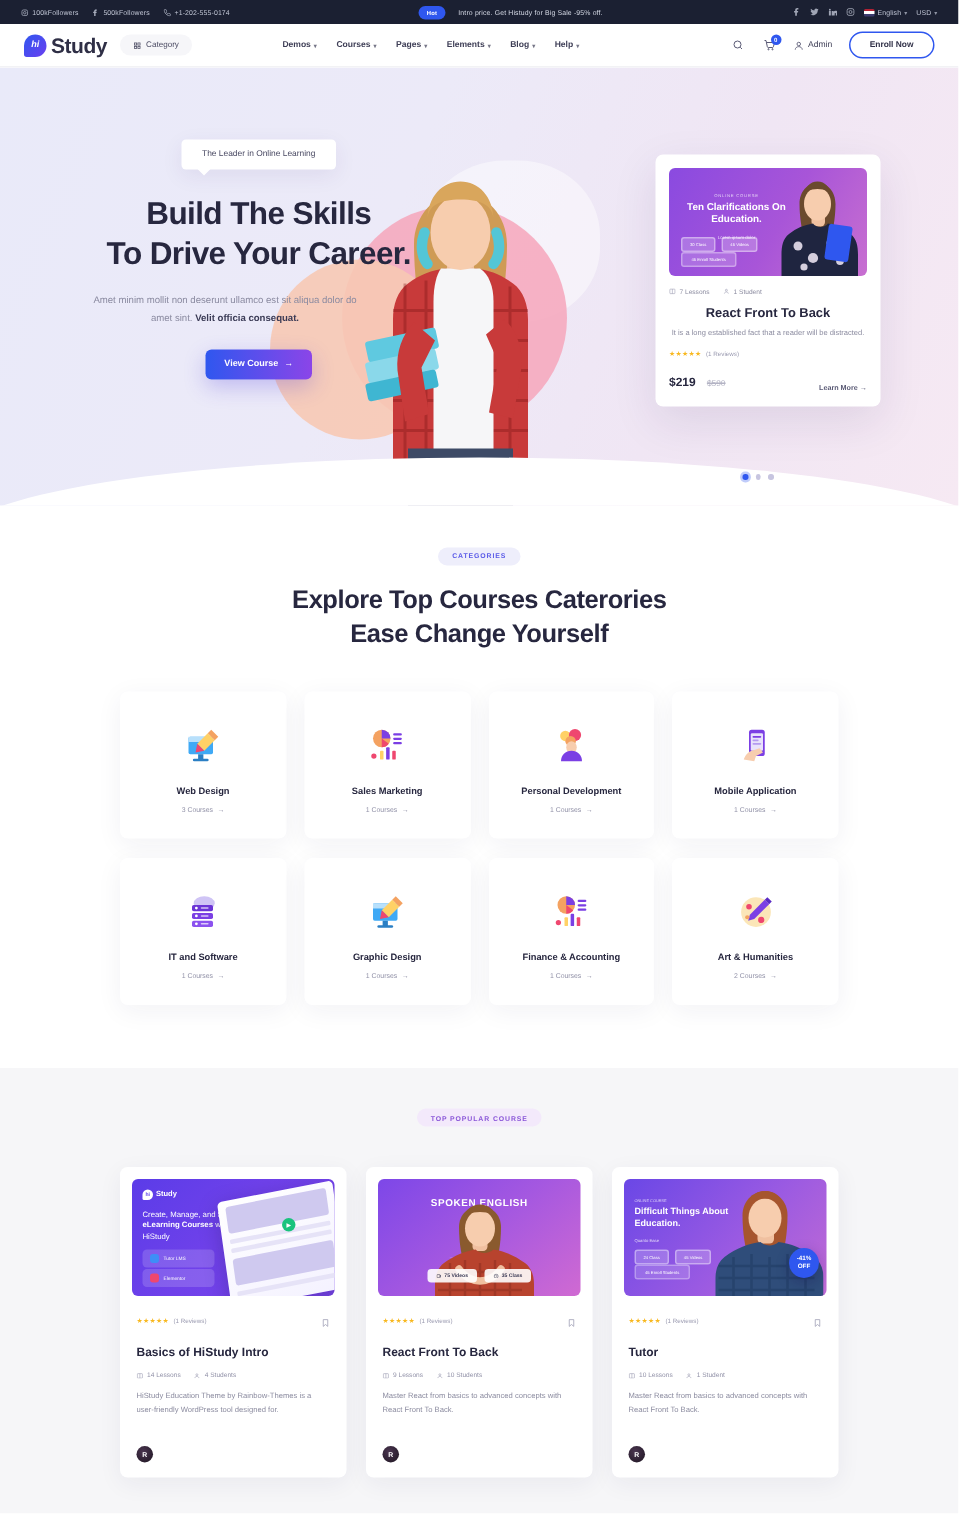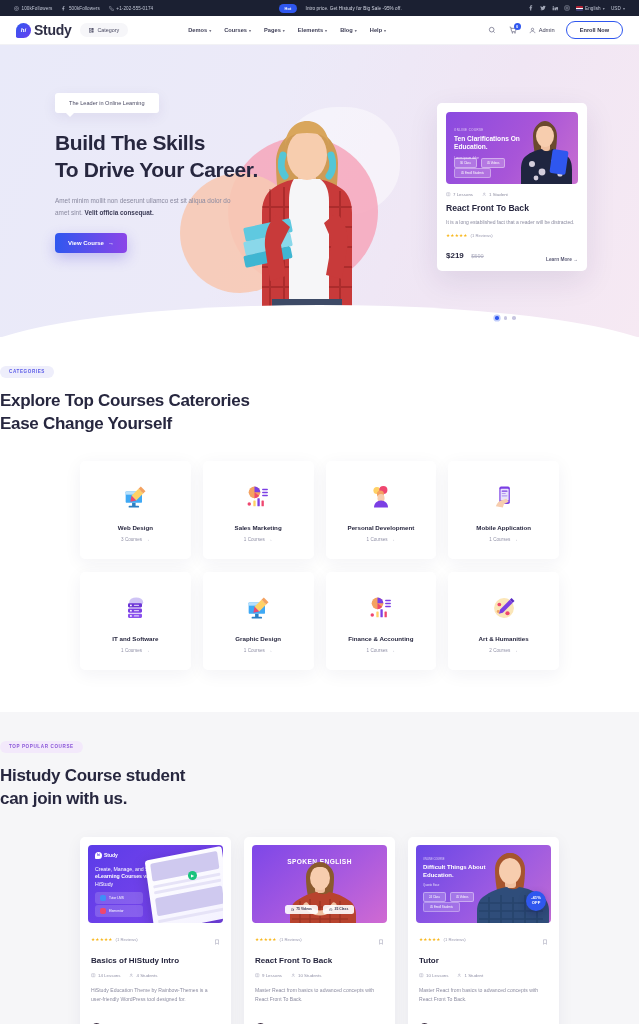--- a/index.html
+++ b/index.html
@@ -98,20 +98,21 @@
     border-radius: 14px; padding: 5px 13px; font-size: 5.6px; font-weight: bold;
     white-space: nowrap;
   }
 
   
   .hero {
     position: relative;
     height: 292px;
     background: linear-gradient(112deg, #e9eaf9 0%, #eceaf8 40%, #f0e6f4 70%, #f6e9f3 100%);
     overflow: hidden;
+    text-align: center;
   }
   .hero-blob-pink {
     position: absolute; width: 150px; height: 150px; border-radius: 50%;
     background: #f6a6bb; opacity: .85; left: 228px; top: 92px;
   }
   .hero-blob-peach {
     position: absolute; width: 120px; height: 120px; border-radius: 50%;
     background: #f7c9b4; opacity: .9; left: 180px; top: 128px;
   }
   .hero-blob-lite {
@@ -204,21 +205,21 @@
     z-index: 5;
   }
 
   
   .section { background: #fff; }
   .badge-pill {
     display: inline-block; background: #eeeefb; color: #5a5ae8;
     font-size: 4.6px; font-weight: bold; letter-spacing: .6px;
     border-radius: 8px; padding: 3.5px 9px;
   }
-  .sec-head { text-align: left; padding-top: 22px; }
+  .sec-head { text-align: center; padding-top: 22px; }
   .sec-title {
     font-size: 17px; font-weight: bold; color: #27273f;
     line-height: 1.38; margin-top: 11px; letter-spacing: -.3px;
   }
   .cat-grid {
     display: grid; grid-template-columns: repeat(4, 1fr); gap: 12px;
     padding: 26px 80px 0 80px;
   }
   .cat-card {
     background: #fff; border-radius: 5px; padding: 22px 6px 17px;
@@ -730,24 +731,20 @@
       </svg>
       <div class="cat-name">Art &amp; Humanities</div>
       <div class="cat-count"><span>2 Courses</span><span class="arr">→</span></div>
     </div>
   </div>
 </div>
 
 <div class="popular">
   <div class="sec-head">
     <span class="badge-pill" style="background:#f3e9fb;color:#8a56d8;">TOP POPULAR COURSE</span>
-    <div class="sec-title">
-      <span>Histudy Course student</span><br>
-      <span>can join with us.</span>
-    </div>
   </div>
 
   <div class="course-grid">
 
     <div class="course-card">
       <div class="cc-thumb t1">
         <div class="t1-logo">
           <span class="t1-logo-mark">hi</span>
           <span class="t1-logo-txt">Study</span>
         </div>

